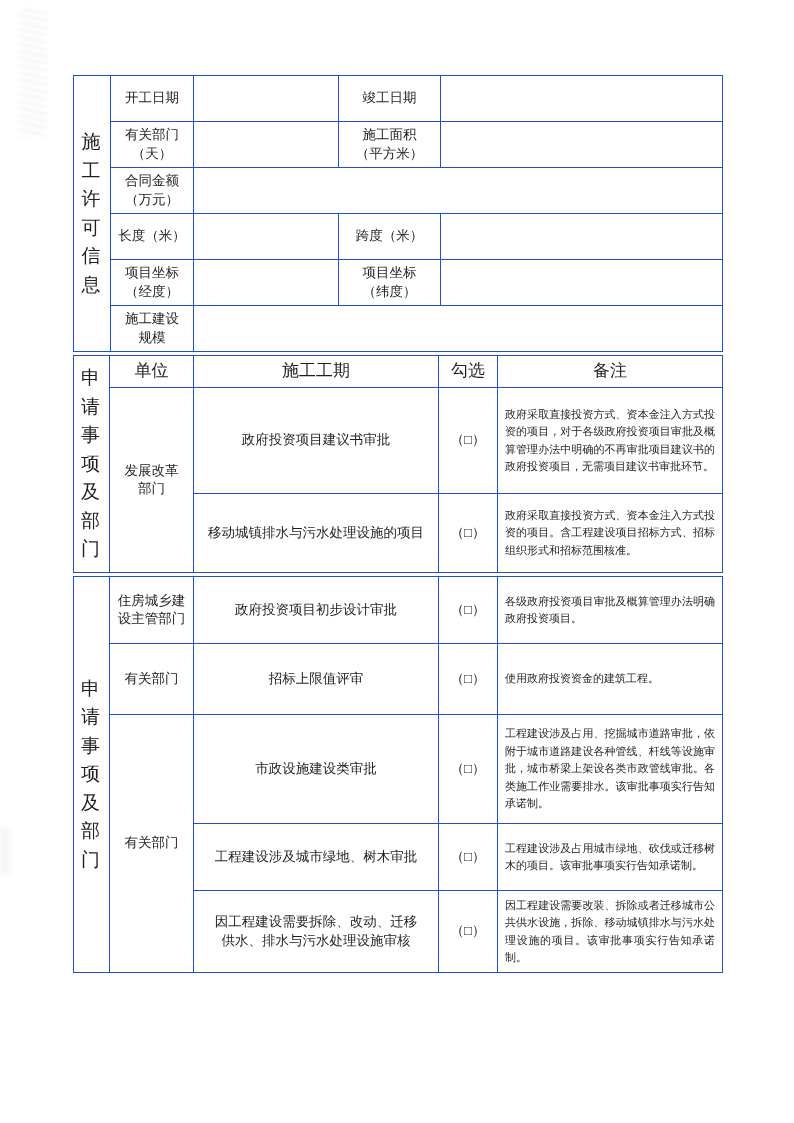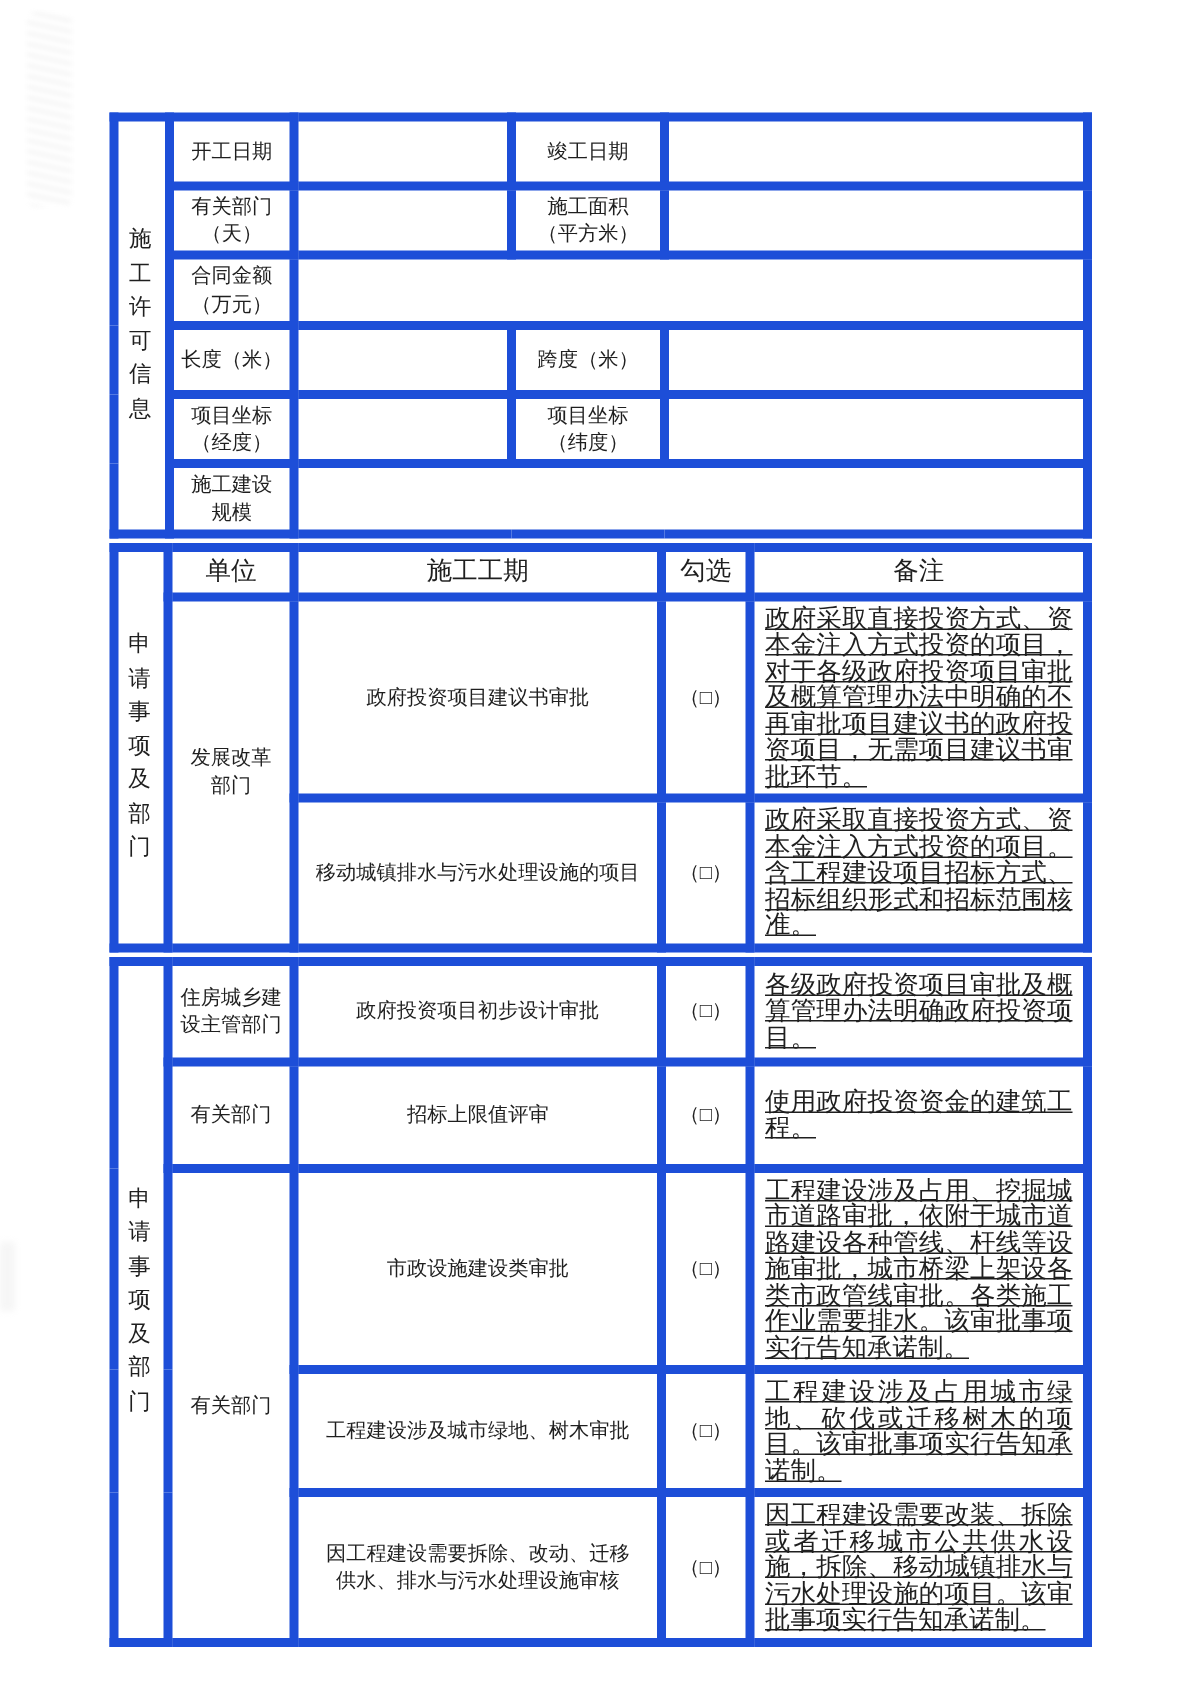--- a/index.html
+++ b/index.html
@@ -14,32 +14,32 @@
     opacity:.45; filter:blur(1.5px); border-radius:6px;
   }
   .scan-smudge2 {
     position:absolute; left:0px; top:828px; width:10px; height:46px;
     background:#ededed; opacity:.5; filter:blur(2px);
   }
   .tables { position:absolute; left:73px; top:75px; }
   table { border-collapse:collapse; table-layout:fixed; width:649px; }
   table + table { margin-top:3px; }
   td {
-    border:6px solid #1d4ed8; text-align:center; vertical-align:middle;
+    border:1px solid #1d4ed8; text-align:center; vertical-align:middle;
     padding:2px 4px; font-size:13.5px; line-height:1.35;
     overflow:hidden; word-break:break-all;
   }
   .pre { white-space:pre-line; }
   .side {
     white-space:pre-line; line-height:1.5; letter-spacing:2px;
-    padding:0 1px; font-size:15px;
+    padding:0 1px; font-size:19px;
   }
   .note {
     text-align:justify; text-align-last:left; text-justify:inter-ideograph;
-    font-size:17px; line-height:17.5px; padding:3px 7px;text-decoration:underline;
+    font-size:11px; line-height:17.5px; padding:3px 7px;
   }
   .hdr { font-size:17px; }
   .check { font-size:13.5px; letter-spacing:0; }
   .r46 { height:46px; }
   .rh34 { height:32px; }
   .r106 { height:106px; }
   .r79 { height:79px; }
   .ra67 { height:67px; }
   .rb71 { height:71px; }
   .rc109 { height:109px; }

